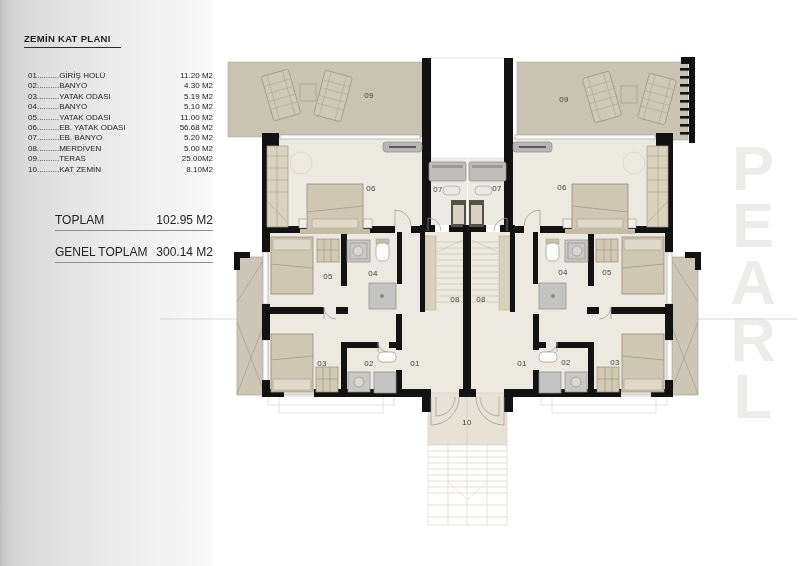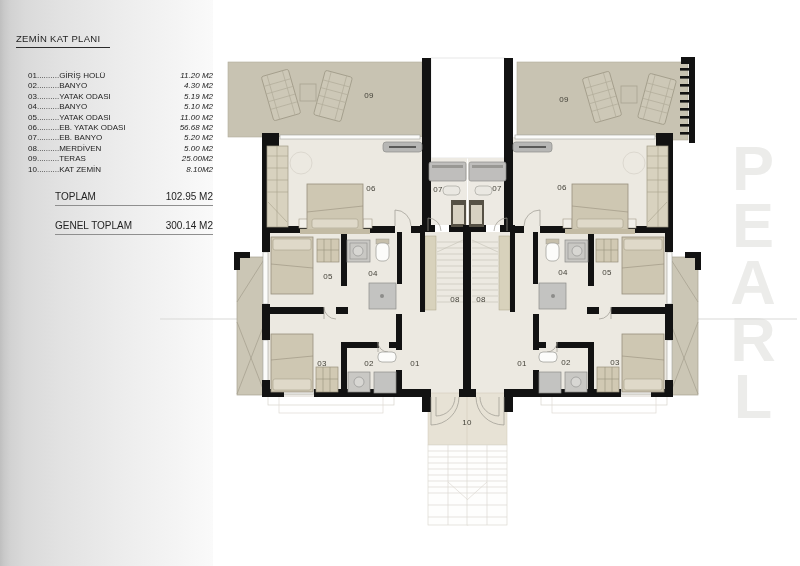--- a/index.html
+++ b/index.html
@@ -8,33 +8,33 @@
     background:#ffffff;
     font-family:"Liberation Sans", sans-serif;
   }
   
   .side-panel{
     position:absolute;left:0;top:0;width:213px;height:566px;
     background:linear-gradient(90deg,#bfbfbf 0%,#c9c9c9 2%,#d2d2d2 5%,#dadada 12%,#e2e2e2 28%,#ececec 55%,#f4f4f4 82%,#fafafa 100%);
     z-index:2;
   }
   .plan-title{
-    position:absolute;left:16px;top:33px;margin:0;
-    font-size:9.5px;font-weight:normal;letter-spacing:.3px;color:#1e1e1e;
+    position:absolute;left:24px;top:33px;margin:0;
+    font-size:9.5px;font-weight:bold;letter-spacing:.3px;color:#1e1e1e;
     border-bottom:1.6px solid #2b2b2b;padding:0 10px 3px 0;
     display:inline-block;white-space:nowrap;
   }
   .legend{
     position:absolute;left:28px;top:71px;width:185px;
     list-style:none;margin:0;padding:0;
     font-size:8px;color:#232323;
   }
   .legend li{display:flex;align-items:baseline;line-height:10.4px;white-space:nowrap;}
-  .legend .area{margin-left:auto;text-align:right;font-style:italic;}
-  .totals{position:absolute;left:55px;top:191px;width:158px;font-size:10px;color:#232323;}
+  .legend .area{margin-left:auto;text-align:right;}
+  .totals{position:absolute;left:55px;top:213px;width:158px;font-size:12px;color:#232323;}
   .totals .trow{display:flex;border-bottom:1px solid #8f8f8f;padding-bottom:3px;}
   .totals .trow + .trow{margin-top:14px;}
   .totals .tval{margin-left:auto;}
   
   .watermark{
     position:absolute;left:719px;top:140px;width:68px;z-index:1;
     font-size:63px;line-height:57px;font-weight:bold;color:#ececea;
     word-break:break-all;text-align:center;user-select:none;
   }
   

